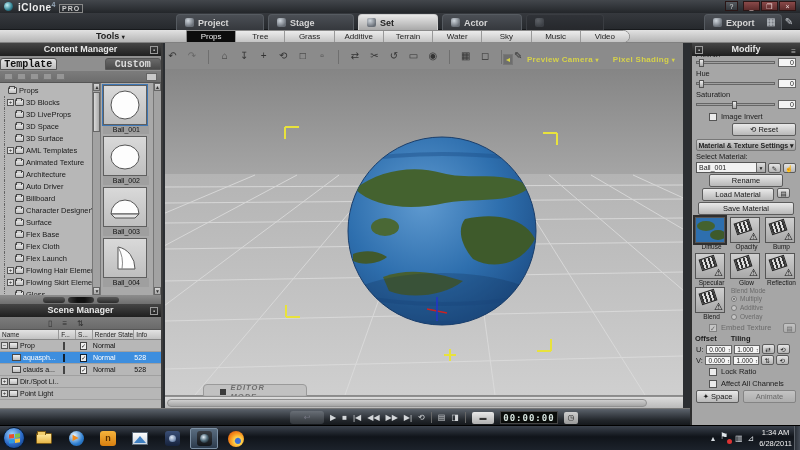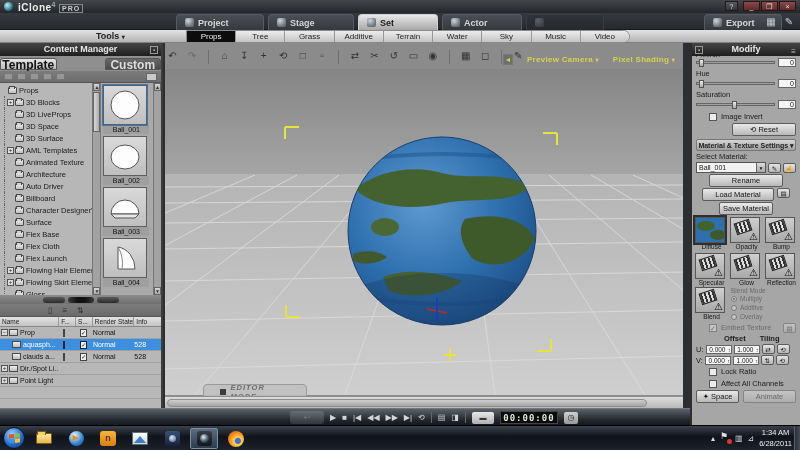--- a/index.html
+++ b/index.html
@@ -48,22 +48,22 @@
   .stab.active { background:#0c0c0c; color:#eee; }
 
   
   #leftpanel { left:0; top:43px; width:163px; height:377px; background:#9a9a9a; border-right:2px solid #3c3c3c; }
   .phead { position:relative; height:13px; background:linear-gradient(#454545,#1f1f1f);
     color:#e8e8e8; font-size:9px; font-weight:bold; text-align:center; line-height:13px; }
   .phead .pinbox { position:absolute; right:3px; top:3px; width:8px; height:8px; border:1px solid #999;
     color:#bbb; font-size:6px; line-height:6px; }
   #cm-tabs { position:relative; height:15px; background:#8f8f8f; display:flex; justify-content:center;
     gap:2px; padding-top:2px; }
-  .cmtab { width:64px; height:12px; font-size:12px; font-weight:bold; text-align:center; line-height:12px;
-    border:1px solid #555; border-radius:3px 3px 0 0; }
+  .cmtab { width:64px; height:12px; font-size:10px; font-weight:bold; text-align:center; line-height:12px;
+    border:1px solid #555; border-radius:3px 3px 0 0;font-family:Liberation Mono, monospace; }
   .cmtab.active { background:linear-gradient(#e6e6e6,#bcbcbc); color:#111; }
   .cmtab.idle { background:linear-gradient(#6a6a6a,#4a4a4a); color:#ddd;margin-left:46px; }
   #cm-toolbar { position:relative; height:12px; background:linear-gradient(#7c7c7c,#6d6d6d);
     display:flex; align-items:center; gap:4px; padding:0 4px; border-bottom:1px solid #555; }
   .cmt-ic { width:9px; height:7px; background:#9f9f9f; border:1px solid #777; opacity:.8; }
   #cm-folder-add { margin-left:auto; width:11px; height:8px; background:#c9c9c9; border:1px solid #666; }
 
   #cm-body { position:relative; height:212px; background:#b7b7b7; display:flex; }
   #tree { width:93px; overflow:hidden; padding-top:1px; }
   .ti { display:flex; align-items:center; height:12px; font-size:7.5px; color:#1a1a1a; white-space:nowrap; }
@@ -440,20 +440,21 @@
         <div class="scr-btn" style="position:absolute;bottom:0;width:100%">▼</div>
       </div>
     </div>
 
     <div id="panel-split">
       <div class="splitdot"></div>
       <div class="splitdot mid"></div>
       <div class="splitdot"></div>
     </div>
 
+    <div class="phead"><span>Scene Manager</span><span class="pinbox">▪</span></div>
     <div id="sm-toolbar">
       <span class="smt-ic">▯</span>
       <span class="smt-ic">≡</span>
       <span class="smt-ic">⇅</span>
     </div>
     <div id="sm-table">
       <div id="sm-cols">
         <div class="smc c-name">Name</div>
         <div class="smc c-f">F...</div>
         <div class="smc c-s">S...</div>
@@ -689,21 +690,21 @@
     <div class="mrow" style="display:flex;gap:2px;align-items:center">
       <div style="flex:1;height:11px;background:#f2f2f2;border:1px solid #555;font-size:7px;line-height:10px;padding-left:2px;position:relative"><span>Ball_001</span><span style="position:absolute;right:0;top:0;width:9px;height:9px;background:linear-gradient(#ddd,#aaa);border-left:1px solid #666;font-size:5px;text-align:center">▼</span></div>
       <div class="miniic">✎</div>
       <div class="miniic">☝</div>
     </div>
     <div class="mrow" style="text-align:center"><span class="btn" style="width:74px">Rename</span></div>
     <div class="mrow" style="display:flex;gap:3px;justify-content:center">
       <span class="btn" style="width:72px">Load Material</span>
       <span class="miniic">▤</span>
     </div>
-    <div class="mrow" style="text-align:center"><span class="btn" style="width:54px">Save Material</span></div>
+    <div class="mrow" style="text-align:center"><span class="btn" style="width:96px">Save Material</span></div>
 
     <div id="chan-grid">
       <div class="chcell sel">
         <div class="chthumb">
           <svg width="30" height="26">
               <rect width="30" height="26" fill="#2e6fae"></rect>
               <ellipse cx="10" cy="8" rx="9" ry="5" fill="#44622f"></ellipse>
               <ellipse cx="22" cy="17" rx="8" ry="5" fill="#3e5a2b"></ellipse>
             </svg>
         </div>
@@ -769,21 +770,21 @@
             <span>Overlay</span>
           </div>
       </div>
     </div>
     <div class="mrow cklbl" style="opacity:.45">
         <span class="ck">✓</span>
         <span>Embed Texture</span>
         <span class="miniic" style="margin-left:auto">▤</span>
       </div>
 
-    <div class="mrow" style="display:flex;gap:14px;padding-left:32px">
+    <div class="mrow" style="display:flex;gap:14px;padding-left:3px">
       <span style="font-weight:bold">Offset</span>
       <span style="font-weight:bold">Tiling</span>
     </div>
     <div class="mrow" style="display:flex;gap:2px;align-items:center">
       <span>U:</span>
       <span class="spin">0.000</span>
       <span class="spin">1.000</span>
       <span class="miniic">⇄</span>
       <span class="miniic">⟲</span>
     </div>

